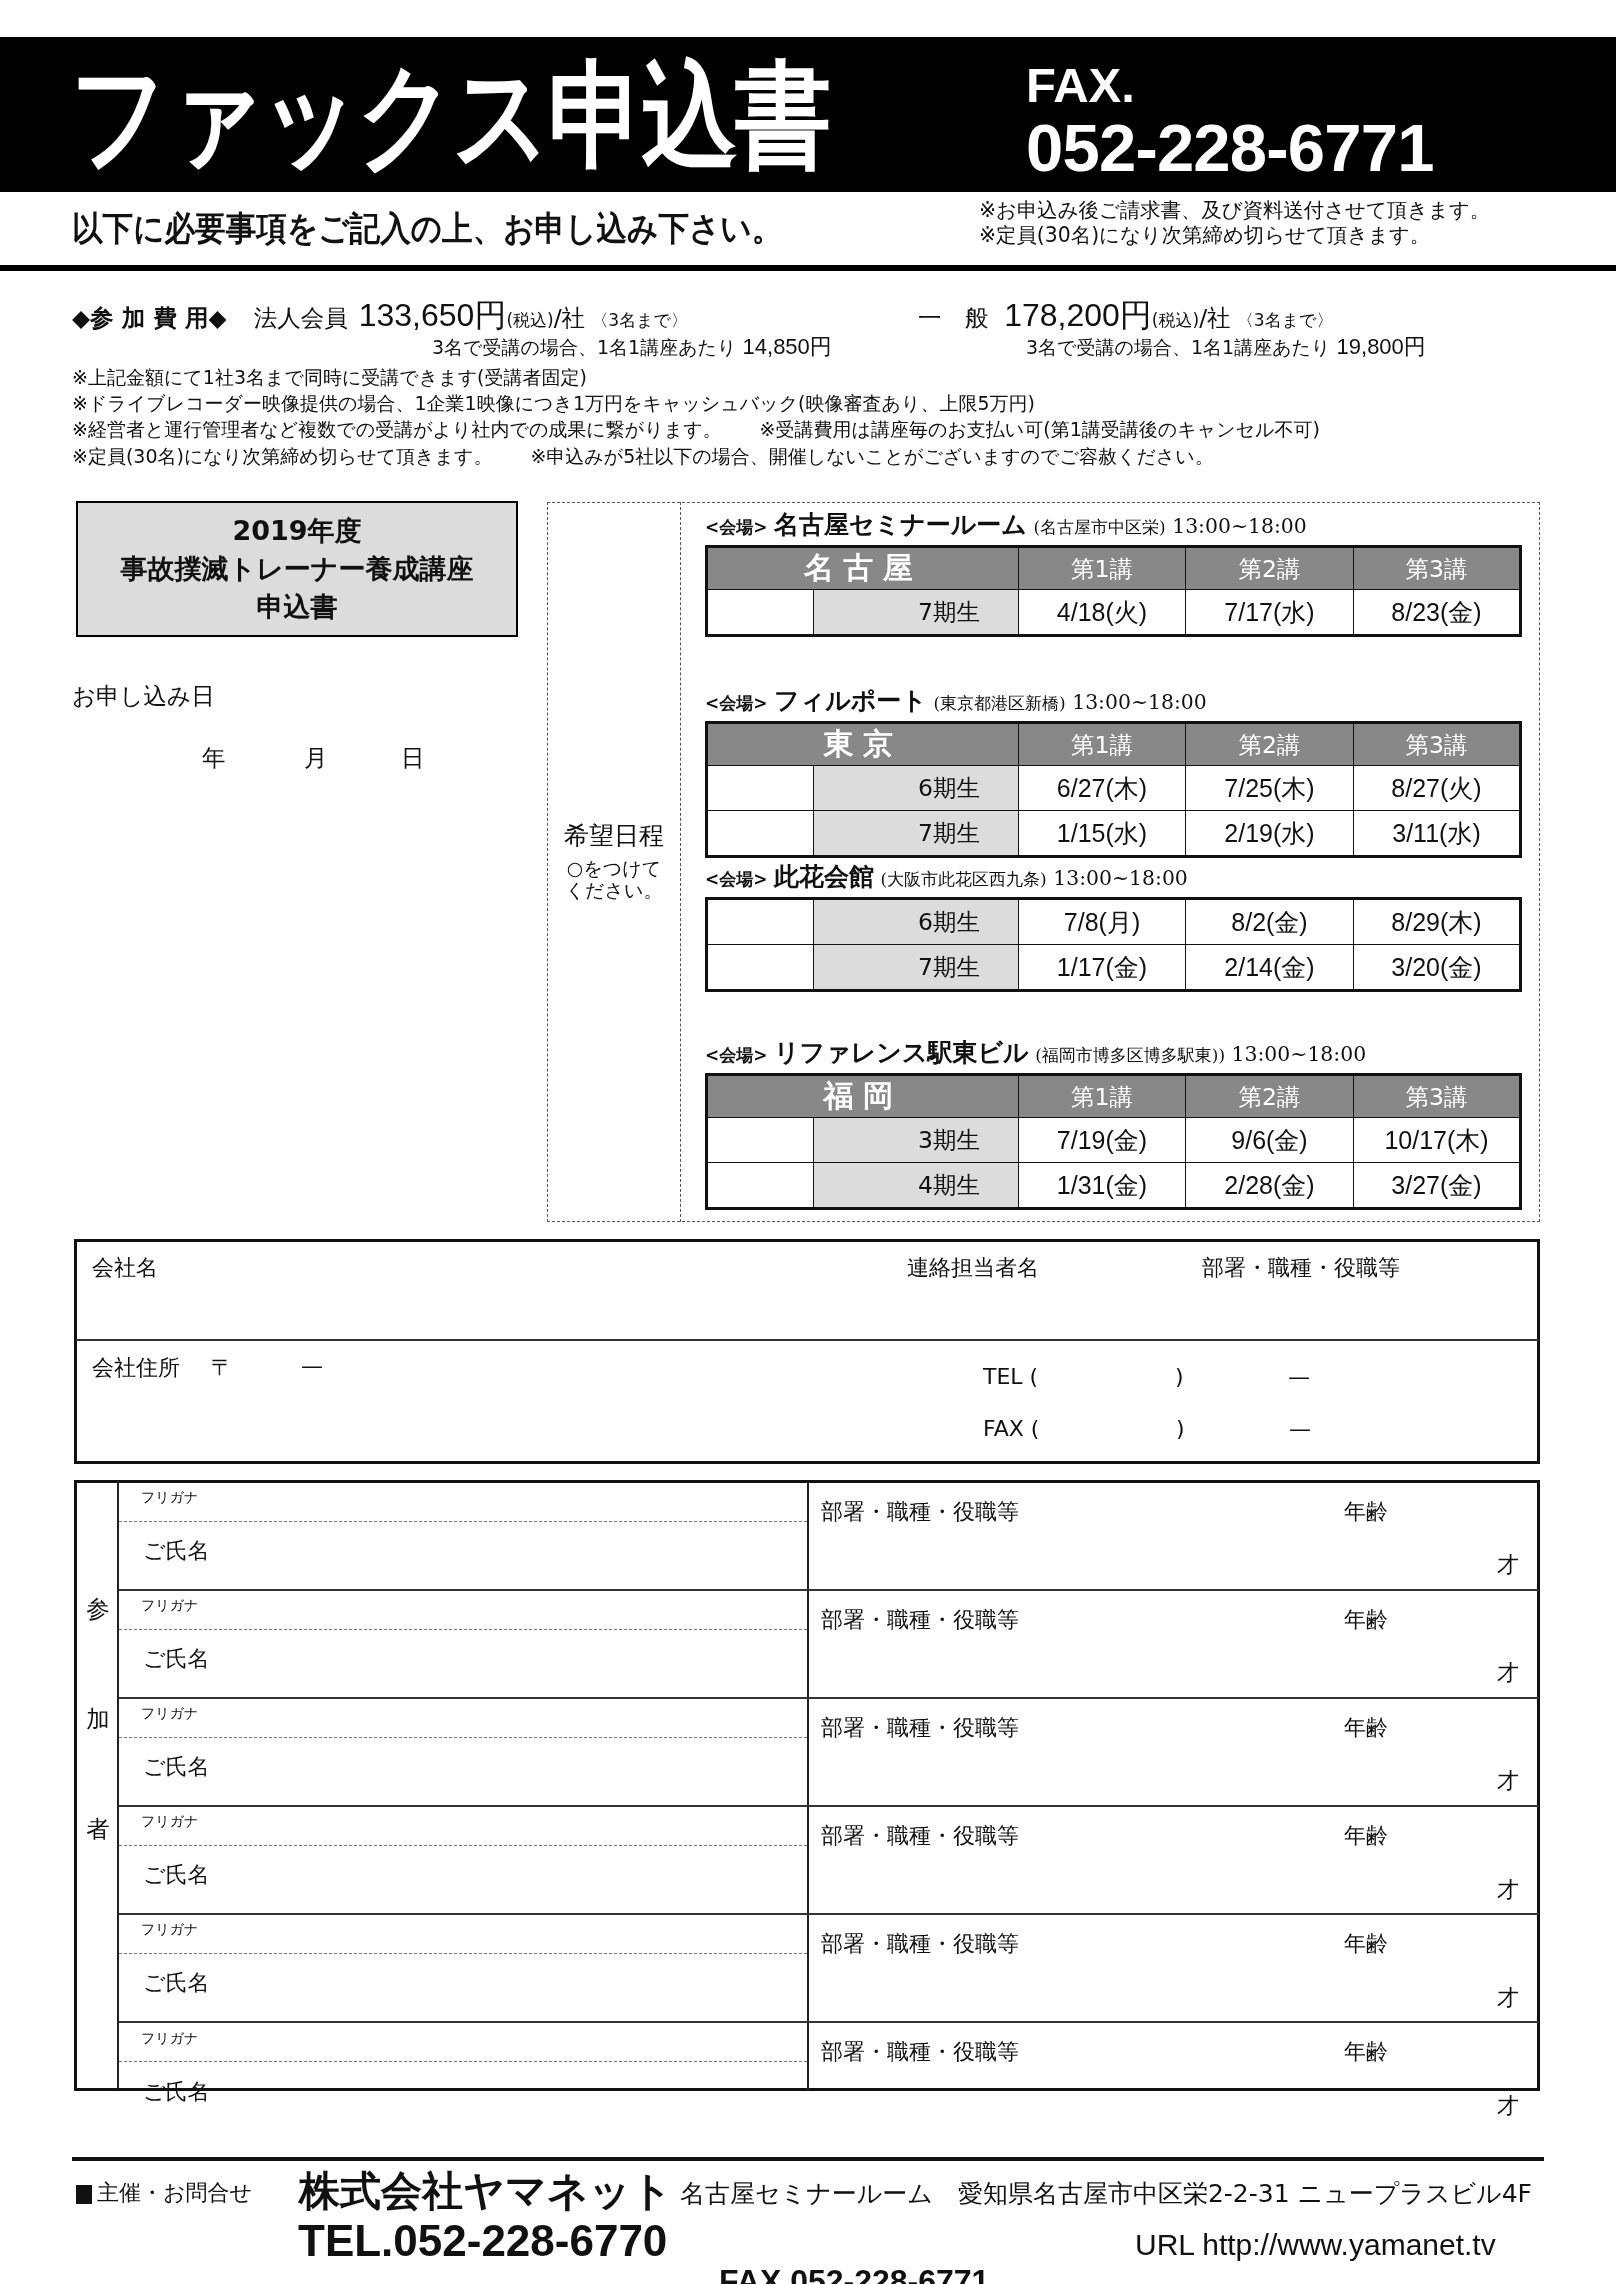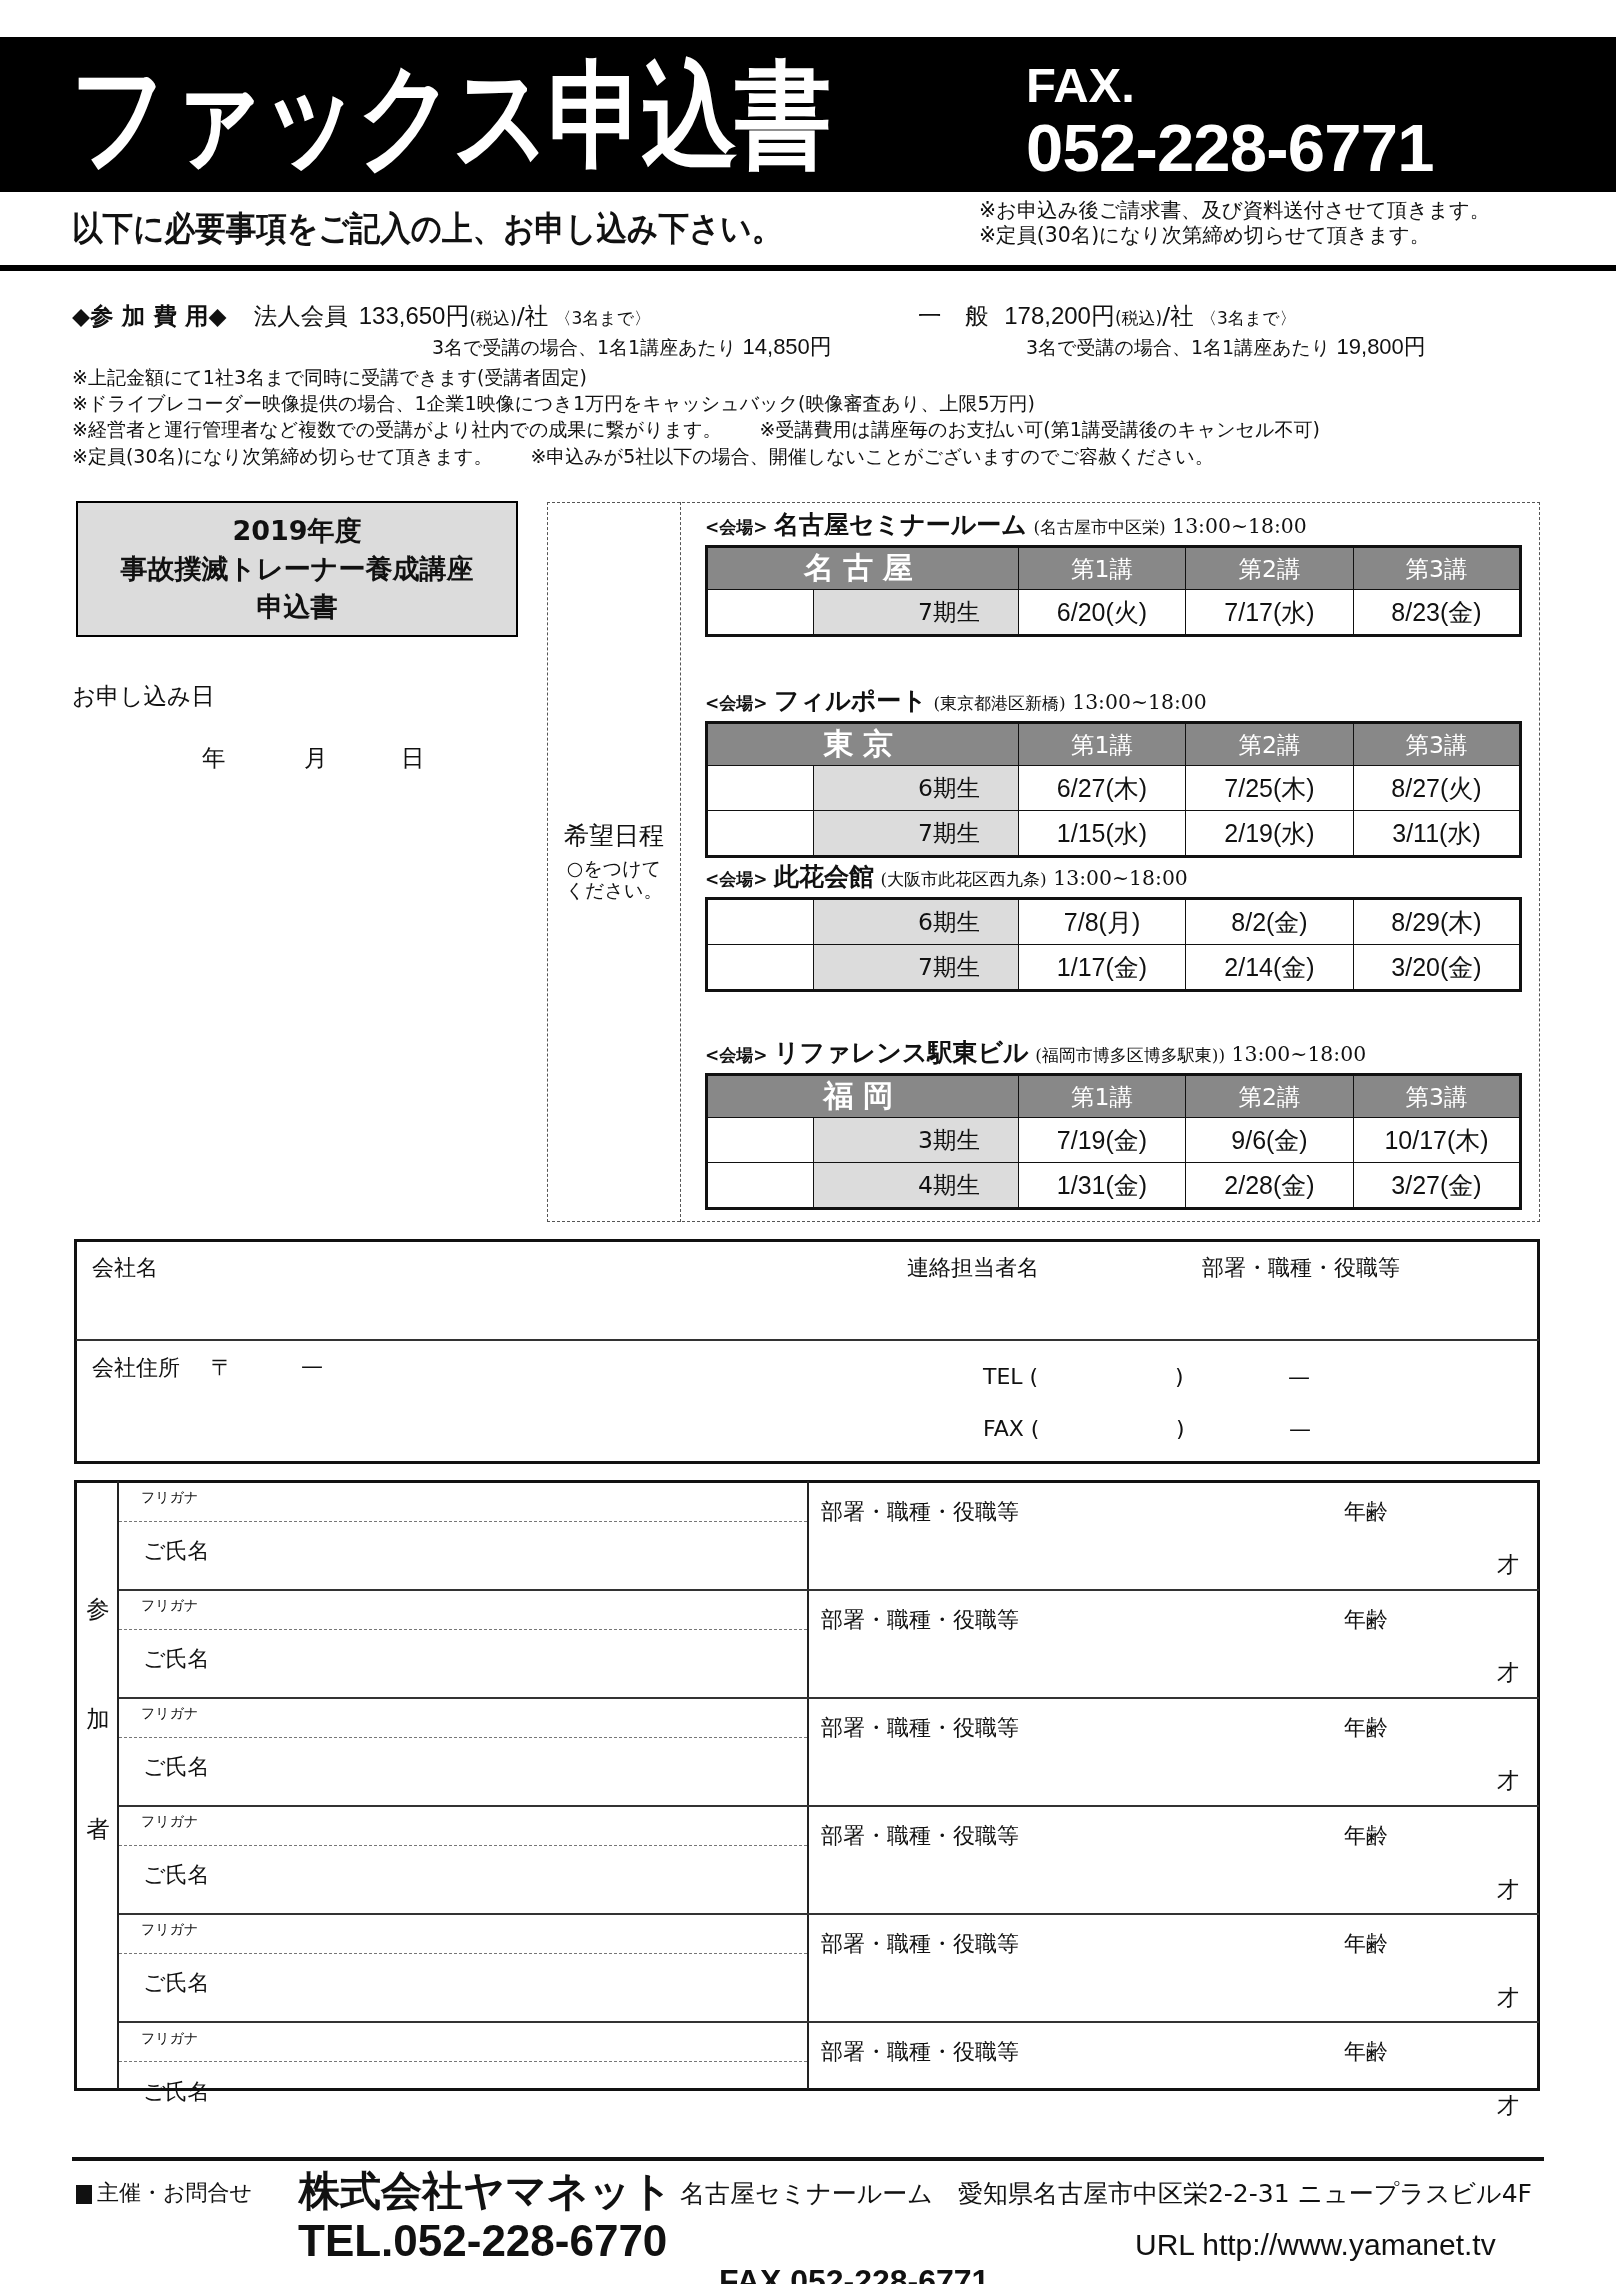--- a/index.html
+++ b/index.html
@@ -12,21 +12,21 @@
                 letter-spacing: -3.1px; line-height: 141px; transform: scaleX(0.82); transform-origin: left; white-space: nowrap; }
   #band-fax-label { left: 1026px; top: 59px; font-size: 49px; font-weight: bold; color: #fff; line-height: 52px; font-family: "Liberation Sans", sans-serif; }
   #band-fax-number { left: 1026px; top: 110px; font-size: 67px; font-weight: bold; color: #fff; line-height: 75px; font-family: "Liberation Sans", sans-serif; letter-spacing: -0.8px; }
   #subtitle { left: 72px; top: 205px; font-size: 34px; font-weight: bold; line-height: 47px; white-space: nowrap; transform: scaleX(0.9); transform-origin: left; }
   #subnote1, #subnote2 { left: 979px; font-size: 20.4px; line-height: 27px; white-space: nowrap; }
   #subnote1 { top: 197px; } #subnote2 { top: 222px; }
   #thick-rule { left: 0; top: 265px; width: 1616px; height: 6.3px; background: #000; }
 
   
   .fee-line { top: 296px; font-size: 23.5px; line-height: 39px; white-space: nowrap; display: flex; align-items: baseline; }
-  .fee-big { font-size: 24px; font-family: "Liberation Sans", sans-serif; }
+  .fee-big { font-size: 32px; font-family: "Liberation Sans", sans-serif; }
   .fee-small { font-size: 17px; }
   .fee-sub { font-size: 19px; line-height: 23.5px; white-space: nowrap; top: 335px; }
   .fee-sub b { font-size: 22px; font-weight: normal; font-family: "Liberation Sans", sans-serif; }
   .note { left: 72px; font-size: 19px; line-height: 23.5px; white-space: nowrap; }
 
   
   #title-box { left: 76px; top: 501px; width: 438px; height: 132px; background: #dcdcdc; border: 2.3px solid #000;
                display: flex; flex-direction: column; align-items: center; justify-content: center; }
   #title-box div { font-size: 27px; font-weight: bold; line-height: 38px; white-space: nowrap; }
   #apply-date-label { left: 72px; top: 680px; font-size: 23.5px; }
@@ -153,21 +153,21 @@
       <tbody>
         <tr>
           <th colspan="2" class="city">名古屋</th>
           <th>第1講</th>
           <th>第2講</th>
           <th>第3講</th>
         </tr>
         <tr>
           <td class="check"></td>
           <td class="cohort">7期生</td>
-          <td>6/20(火)</td>
+          <td>4/18(火)</td>
           <td>7/17(水)</td>
           <td>8/23(金)</td>
         </tr>
       </tbody>
     </table>
     <div class="abs venue-line" style="top: 685px;"><span class="tag">&lt;会場&gt;</span> <span class="vname">フィルポート</span> <span class="vaddr">(東京都港区新橋)</span> <span class="vtime">13:00~18:00</span></div>
     <table class="sched" style="top: 721px; padding-left: 8px;">
       <colgroup>
         <col style="width:103px">
         <col style="width:196px">

